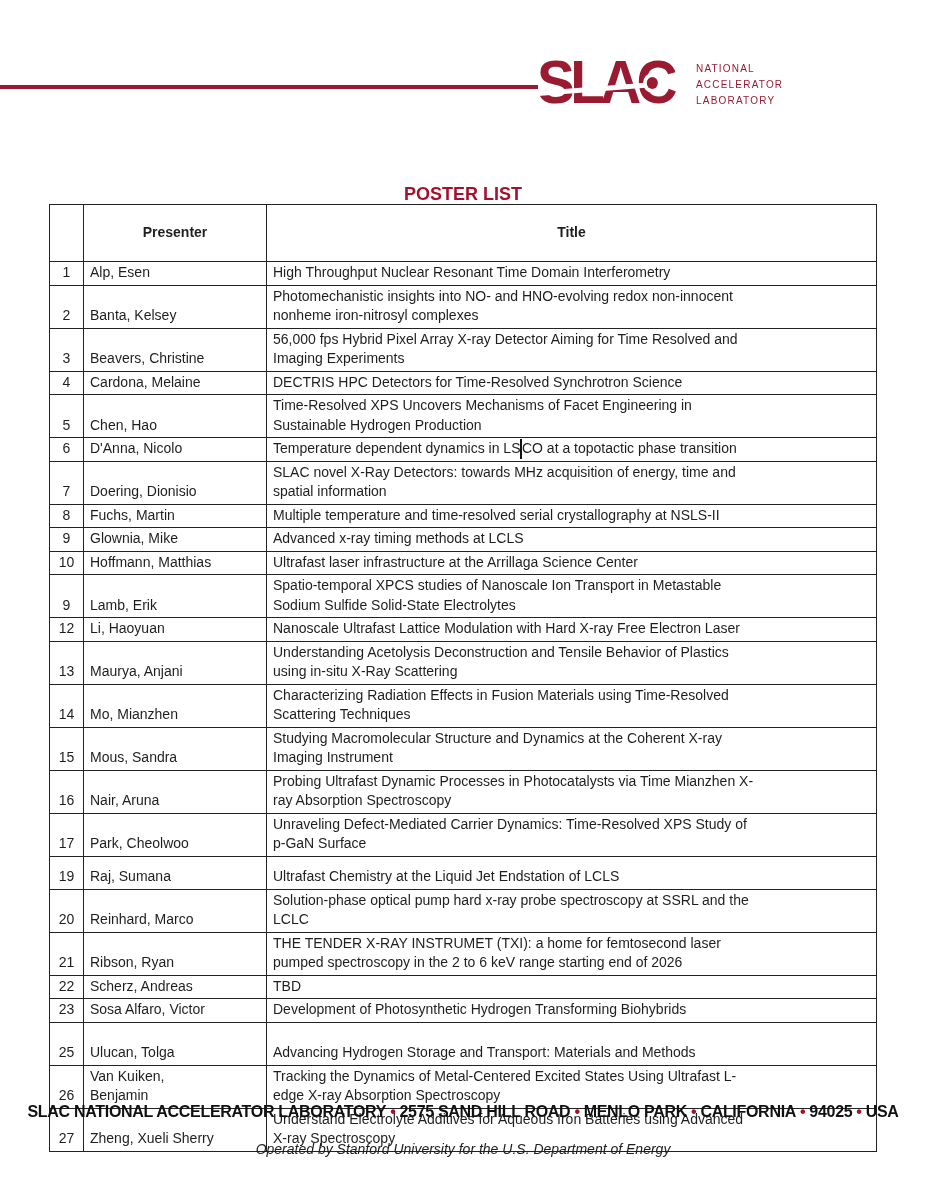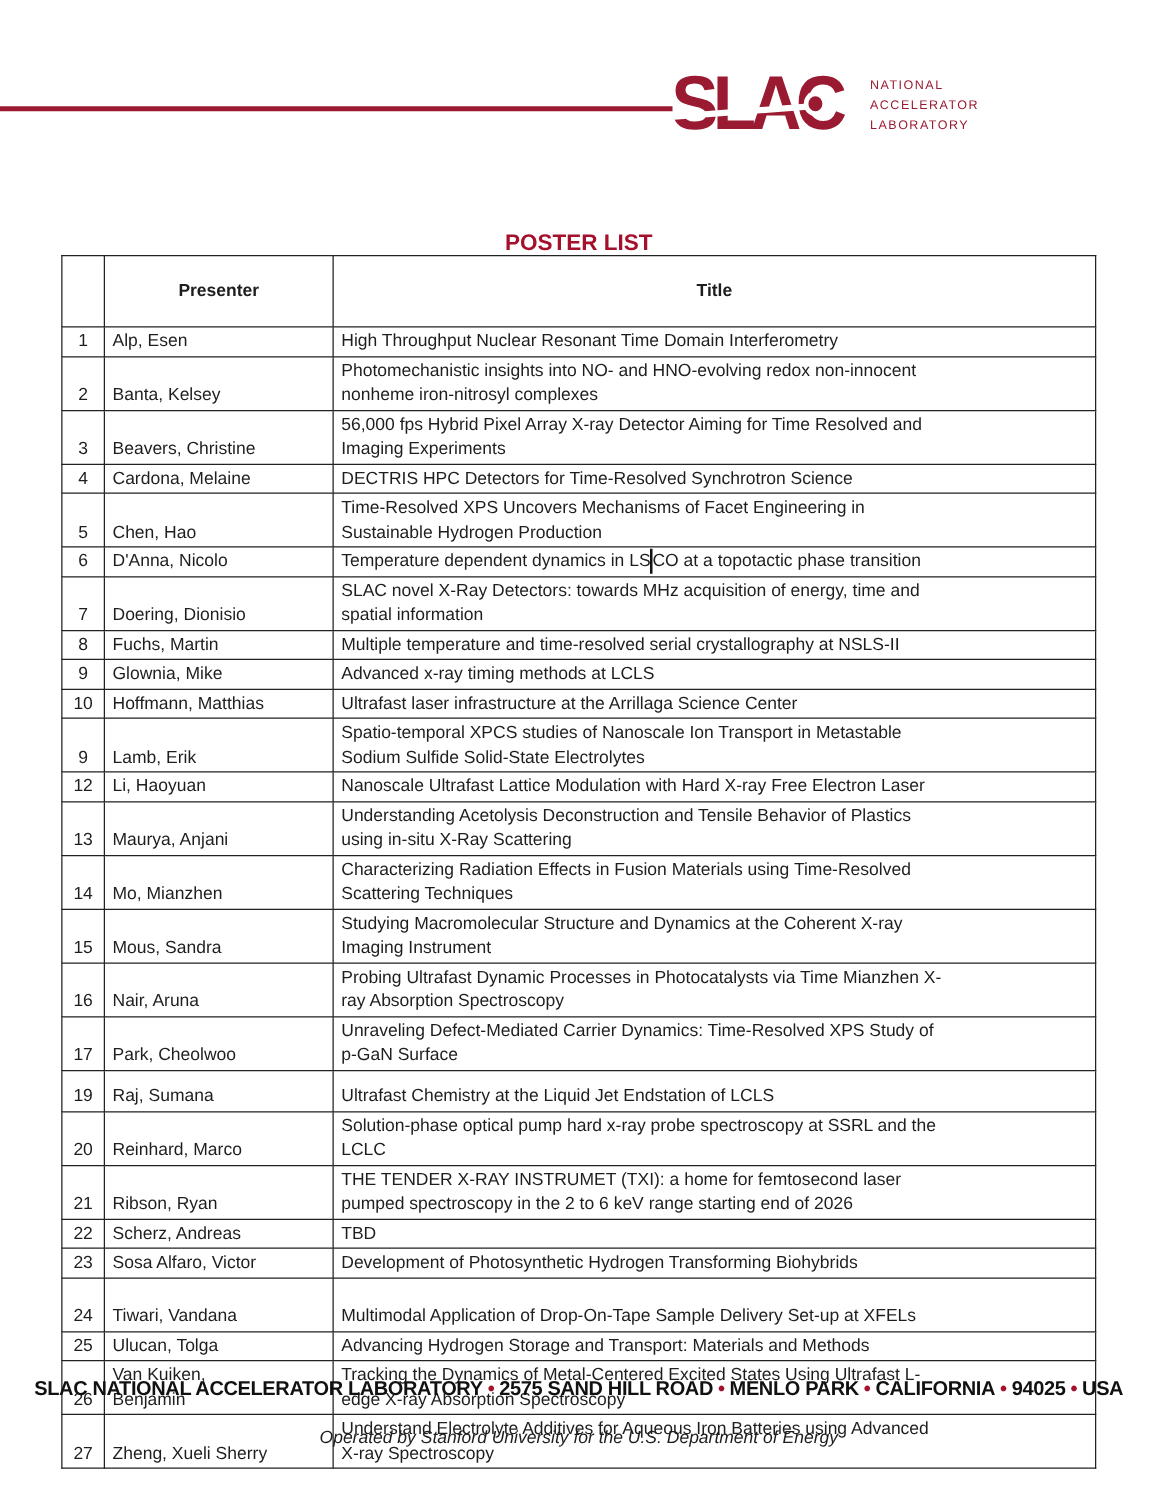--- a/index.html
+++ b/index.html
@@ -238,25 +238,20 @@
           <td class="cell-num">22</td>
           <td class="cell-presenter">Scherz, Andreas</td>
           <td class="cell-title">TBD</td>
         </tr>
         <tr>
           <td class="cell-num">23</td>
           <td class="cell-presenter">Sosa Alfaro, Victor</td>
           <td class="cell-title">Development of Photosynthetic Hydrogen Transforming Biohybrids</td>
         </tr>
         <tr>
-          <td class="cell-num">24</td>
-          <td class="cell-presenter">Tiwari, Vandana</td>
-          <td class="cell-title">Multimodal Application of Drop-On-Tape Sample Delivery Set-up at XFELs</td>
-        </tr>
-        <tr>
           <td class="cell-num">25</td>
           <td class="cell-presenter">Ulucan, Tolga</td>
           <td class="cell-title">Advancing Hydrogen Storage and Transport: Materials and Methods</td>
         </tr>
         <tr>
           <td class="cell-num">26</td>
           <td class="cell-presenter">Van Kuiken,
 Benjamin</td>
           <td class="cell-title">Tracking the Dynamics of Metal-Centered Excited States Using Ultrafast L-
 edge X-ray Absorption Spectroscopy</td>

